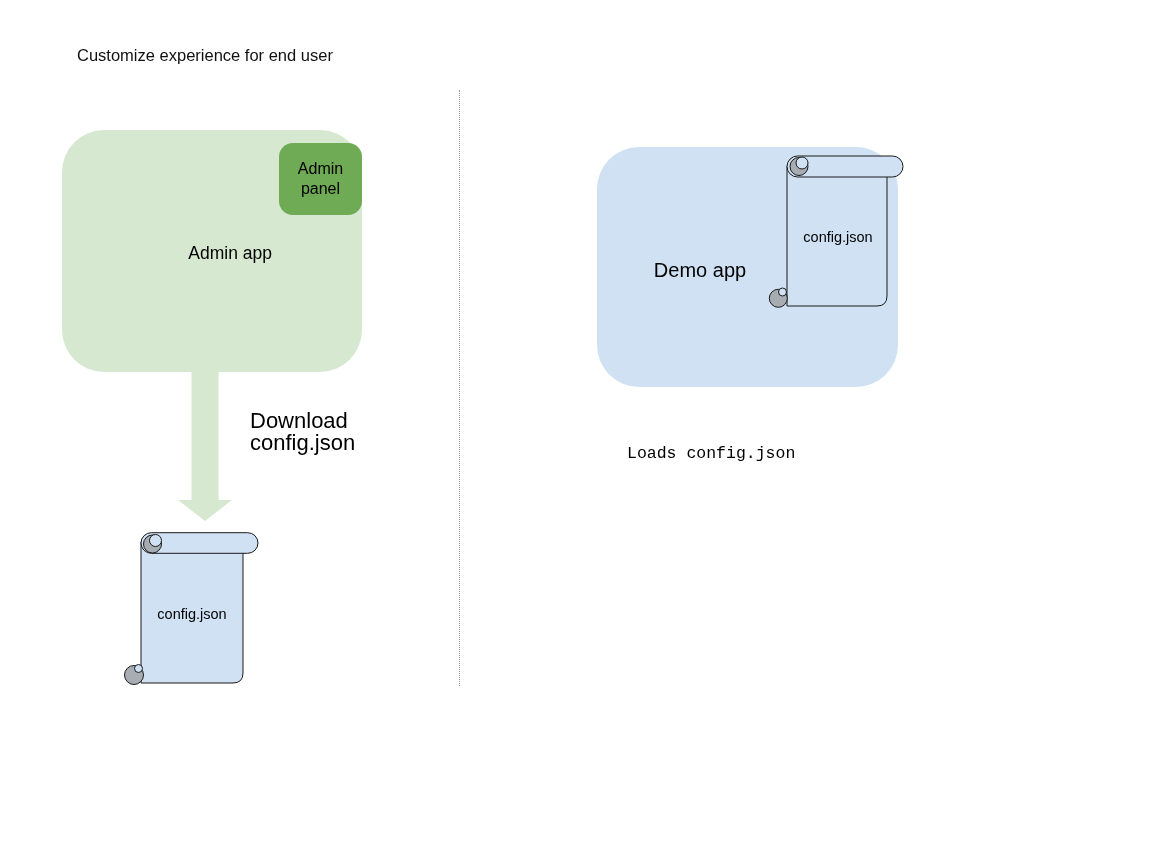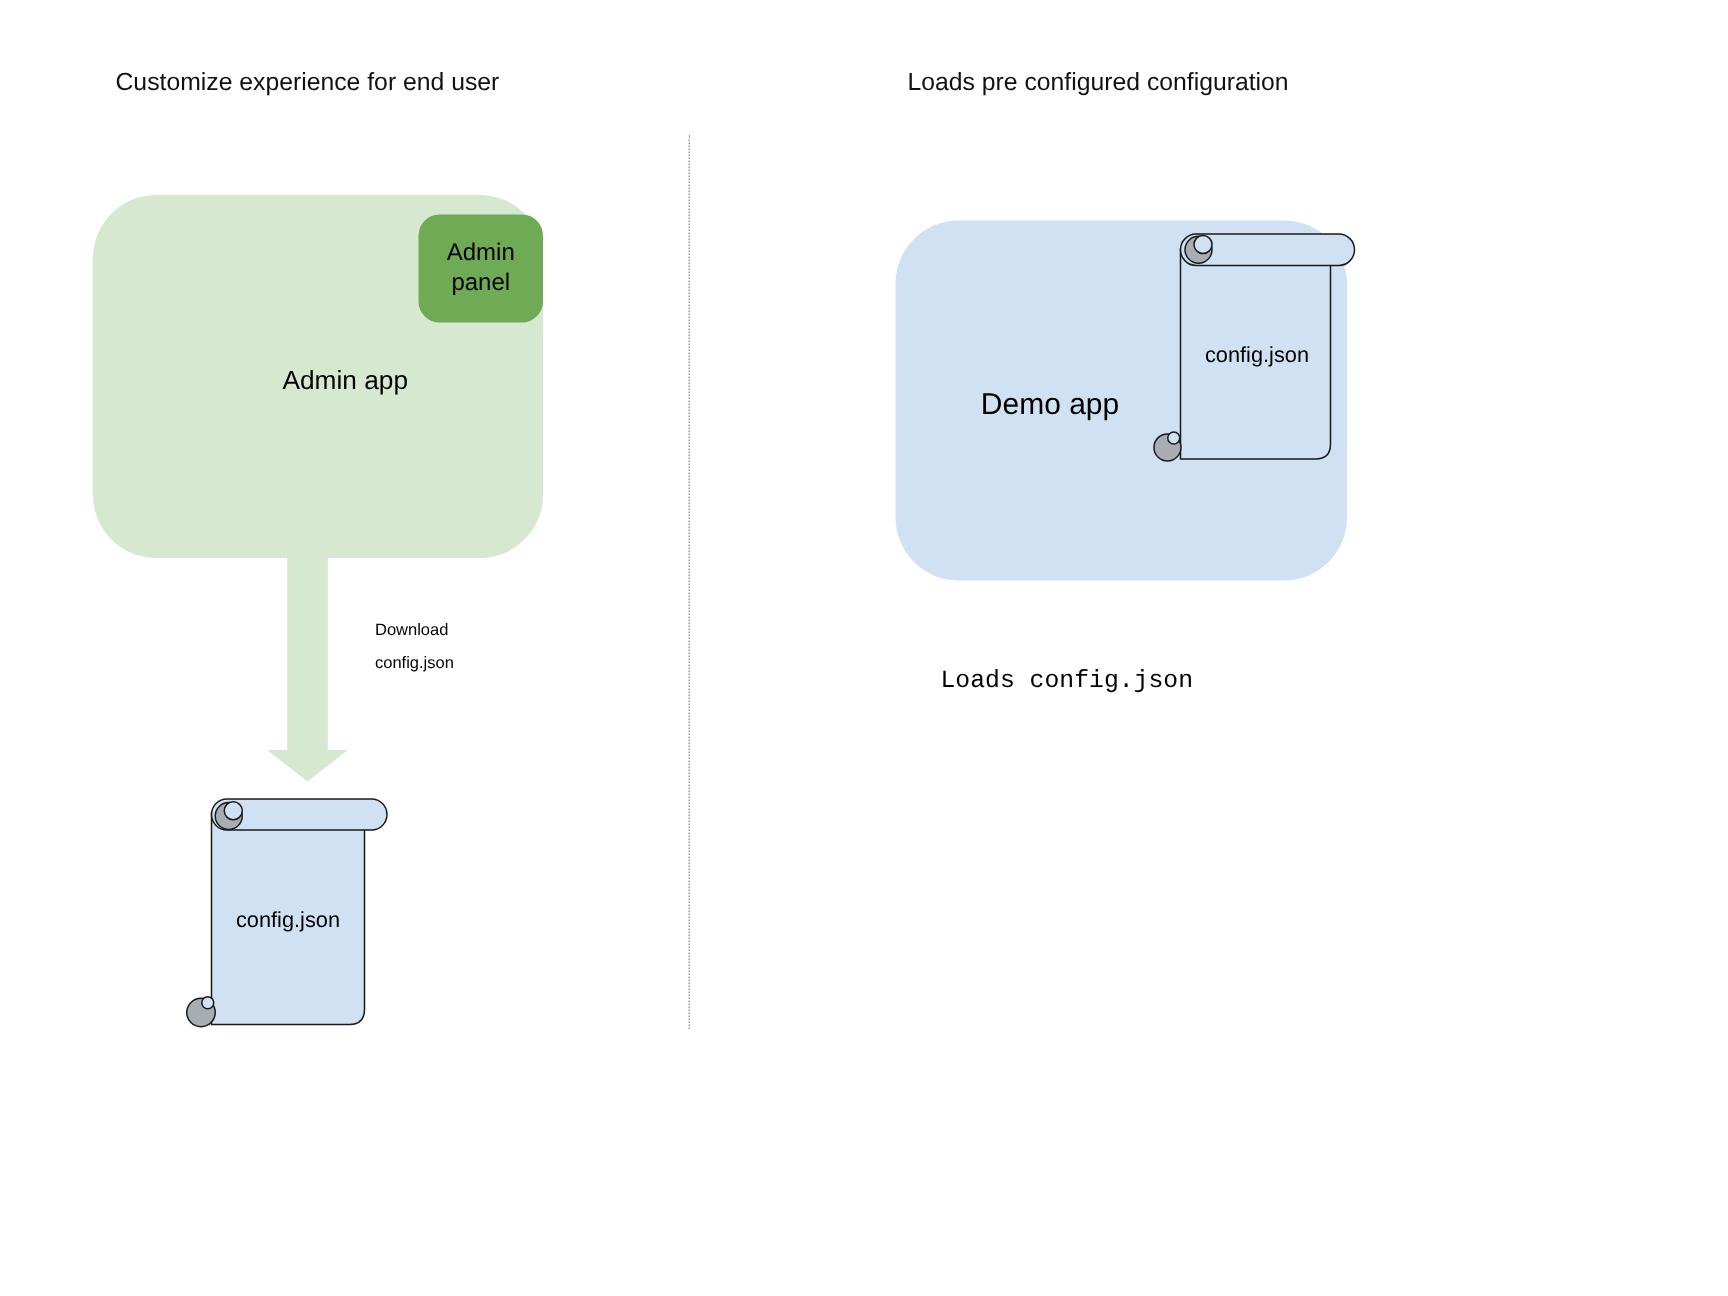--- a/index.html
+++ b/index.html
@@ -44,21 +44,21 @@
     border-radius:14px;
     display:flex;align-items:center;justify-content:center;
     text-align:center;
     font-size:16px;line-height:20px;
   }
 
   
   #download-arrow{left:178px;top:372px;}
   #download-caption{
     left:250px;top:410px;width:104px;
-    font-size:11px;line-height:21.5px;
+    font-size:22px;line-height:21.5px;
   }
 
   
   #demo-app{
     left:597px;top:147px;width:301px;height:240px;
     background:#cfe1f3;
     border-radius:42px;
   }
   #demo-app-label{
     left:43px;top:113px;width:120px;
@@ -89,21 +89,20 @@
   .scroll-shape .curl-blue{fill:#cfe1f3;stroke:#1a1a1a;stroke-width:1;}
   #download-arrow polygon{fill:#d7e8d1;}
 </style>
 </head>
 <body>
 
 <div id="canvas">
 
   <div id="title-left" class="abs section-title">Customize experience for end user</div>
 
-  <div id="title-right" class="abs section-title">Loads pre configured configuration</div>
 
   <div id="divider" class="abs"></div>
 
   <div id="admin-app" class="abs">
     <div id="admin-app-label" class="abs">Admin app</div>
     <div id="admin-panel" class="abs">
       <span>Admin panel</span>
     </div>
   </div>
 

